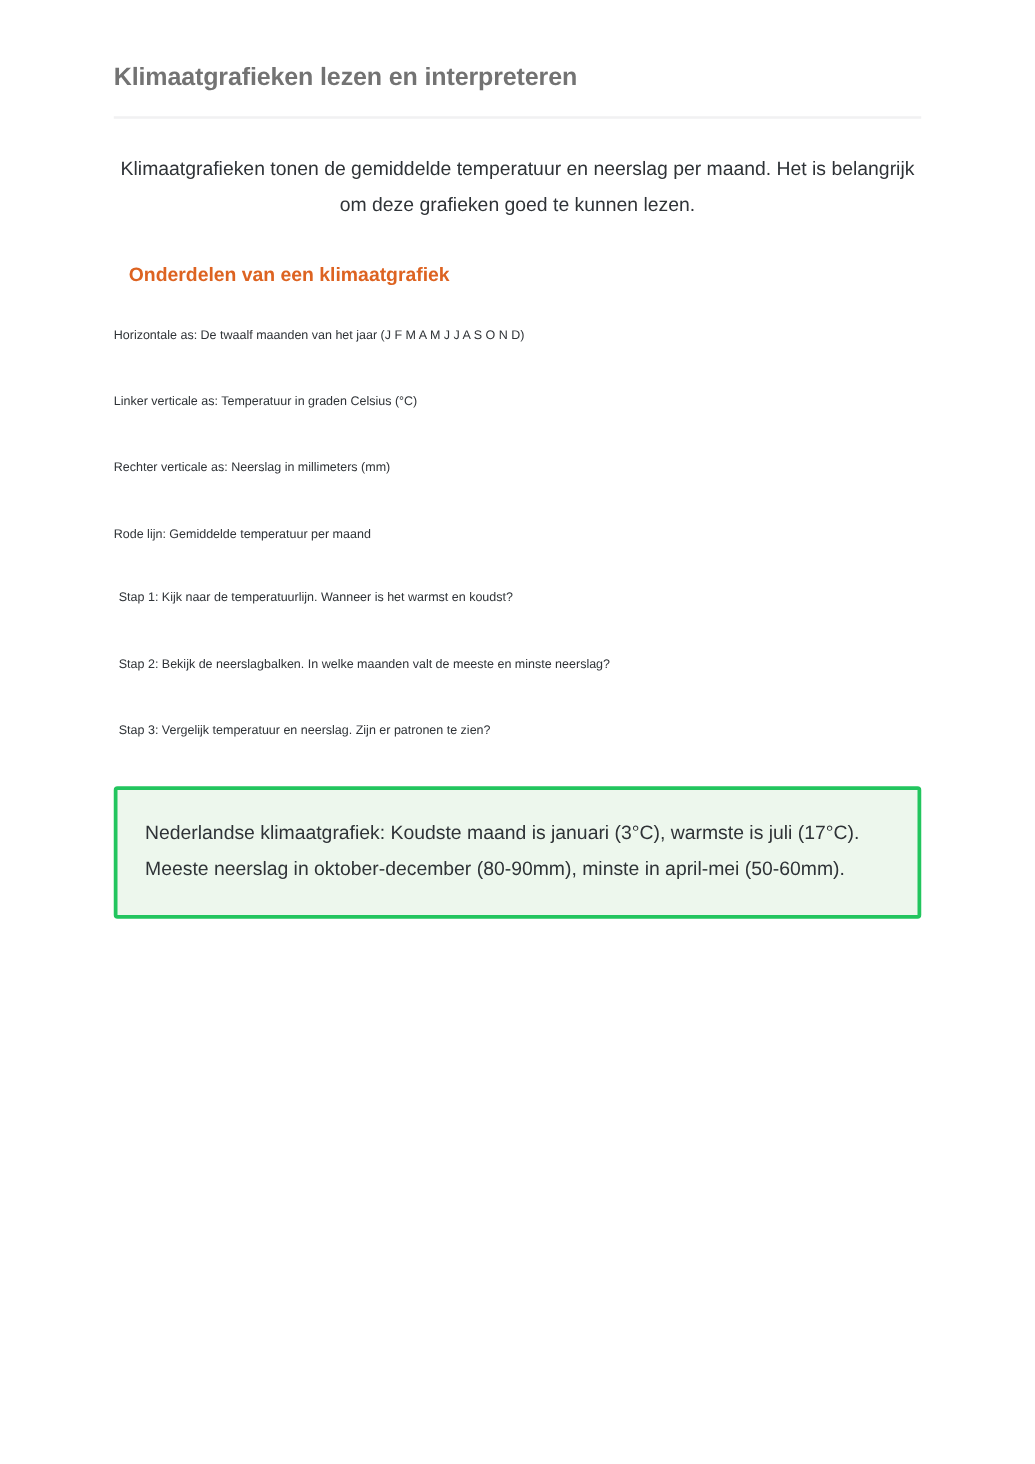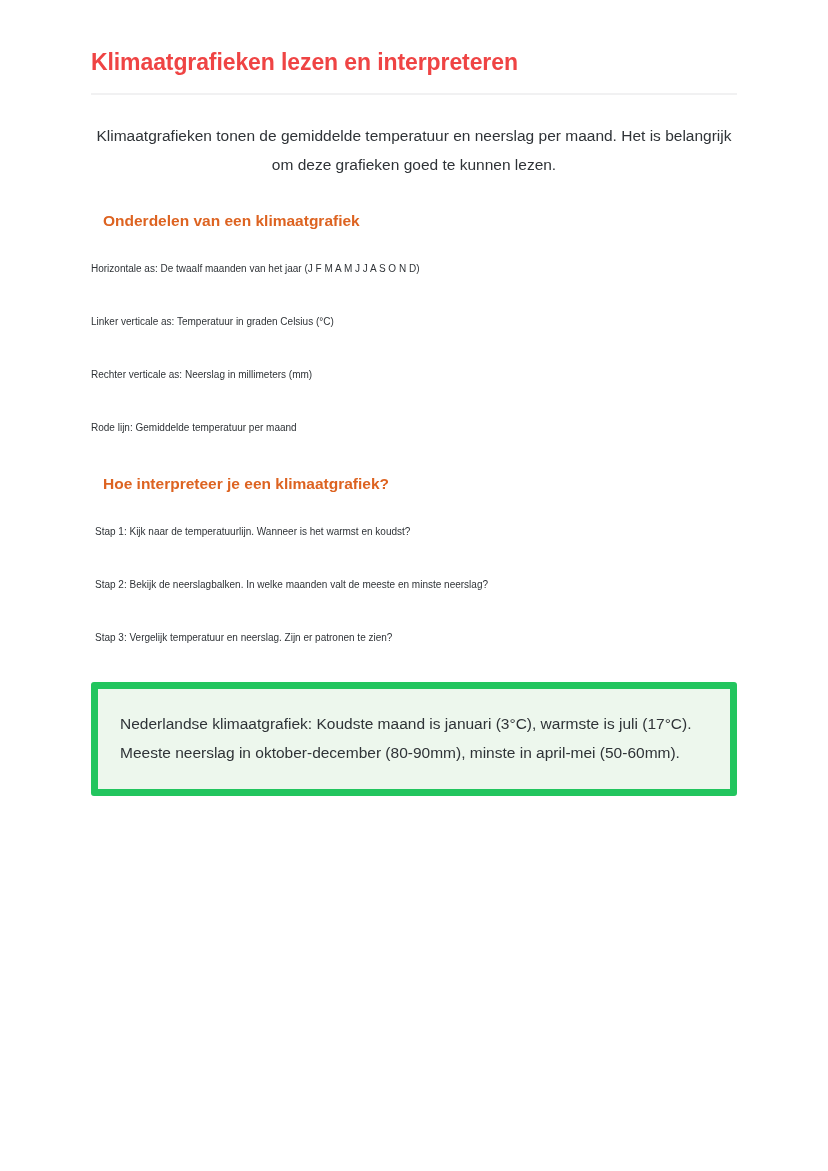--- a/index.html
+++ b/index.html
@@ -25,24 +25,24 @@
 
   .content {
     position: absolute;
     left: 91px;
     top: 45px;
     width: 646px;
   }
 
   .doc-title {
     margin: 0;
-    font-size: 23px;
+    font-size: 20px;
     line-height: 34px;
     font-weight: bold;
-    color: #ef4444;
+    color: #737373;
     letter-spacing: -0.1px;
   }
 
   .title-rule {
     margin: 14px 0 0 0;
     height: 2px;
     background: #F1F1F2;
     border: 0;
     width: 646px;
   }
@@ -100,21 +100,21 @@
   .steps-list li {
     margin: 4px;
     padding: 0;
   }
 
   .callout {
     margin: 30px 0 0 0;
     width: 646px;
     box-sizing: border-box;
     background: #EDF7ED;
-    border: 7px solid #22c55e;
+    border: 3px solid #22c55e;
     border-radius: 3px;
     padding: 20px 22px 22px 22px;
   }
 
   .callout-text {
     margin: 0;
     font-size: 15.5px;
     line-height: 29px;
     color: #2F3337;
   }
@@ -141,21 +141,20 @@
         <p class="body-line spaced-line">Linker verticale as: Temperatuur in graden Celsius (°C)</p>
       </li>
       <li>
         <p class="body-line spaced-line">Rechter verticale as: Neerslag in millimeters (mm)</p>
       </li>
       <li>
         <p class="body-line spaced-line">Rode lijn: Gemiddelde temperatuur per maand</p>
       </li>
     </ul>
 
-    <h2 class="section-head">Hoe interpreteer je een klimaatgrafiek?</h2>
 
     <ul class="steps-list">
       <li>
         <p class="body-line first-after-head">Stap 1: Kijk naar de temperatuurlijn. Wanneer is het warmst en koudst?</p>
       </li>
       <li>
         <p class="body-line spaced-line">Stap 2: Bekijk de neerslagbalken. In welke maanden valt de meeste en minste neerslag?</p>
       </li>
       <li>
         <p class="body-line spaced-line">Stap 3: Vergelijk temperatuur en neerslag. Zijn er patronen te zien?</p>

